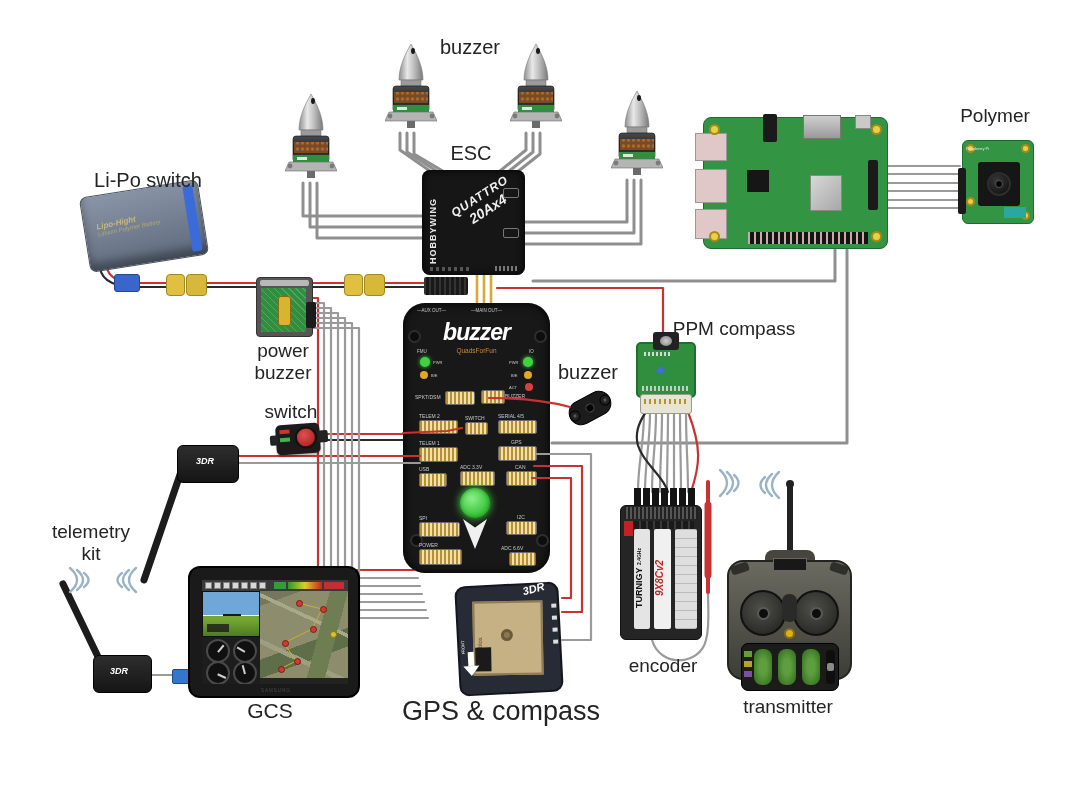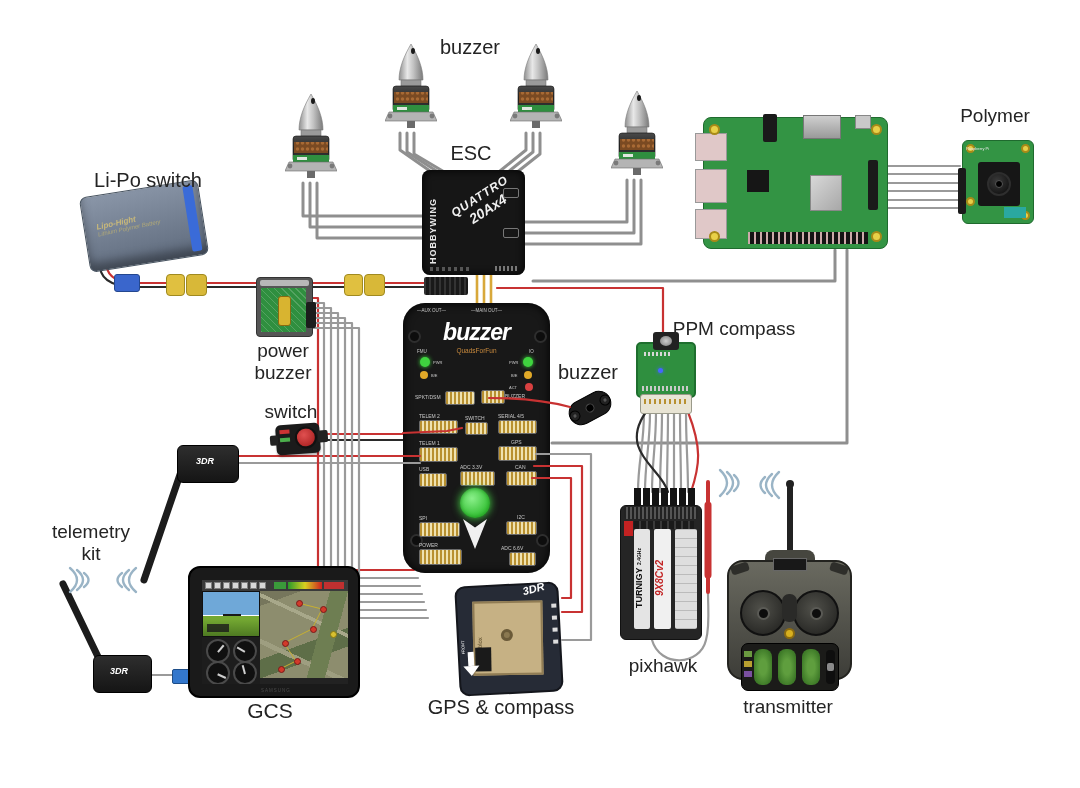--- a/index.html
+++ b/index.html
@@ -543,18 +543,18 @@
 <div class="lbl" style="left:471px;top:142px;font-size:20px">ESC</div>
 <div class="lbl" style="left:148px;top:169px;font-size:20px">Li-Po switch</div>
 <div class="lbl" style="left:283px;top:340px">power</div>
 <div class="lbl" style="left:283px;top:362px">buzzer</div>
 <div class="lbl" style="left:291px;top:401px">switch</div>
 <div class="lbl" style="left:91px;top:521px">telemetry</div>
 <div class="lbl" style="left:91px;top:543px">kit</div>
 <div class="lbl" style="left:270px;top:699px;font-size:21px">GCS</div>
 <div class="lbl" style="left:588px;top:361px;font-size:20px">buzzer</div>
 <div class="lbl" style="left:734px;top:318px">PPM compass</div>
-<div class="lbl" style="left:501px;top:696px;font-size:20px">GPS &amp; compass</div>
-<div class="lbl" style="left:663px;top:655px">pixhawk</div>
+<div class="lbl" style="left:501px;top:696px;font-size:27px">GPS &amp; compass</div>
+<div class="lbl" style="left:663px;top:655px">encoder</div>
 <div class="lbl" style="left:788px;top:696px">transmitter</div>
 <div class="lbl" style="left:995px;top:105px">Polymer</div>
 
 </div>
 
 </body></html>

